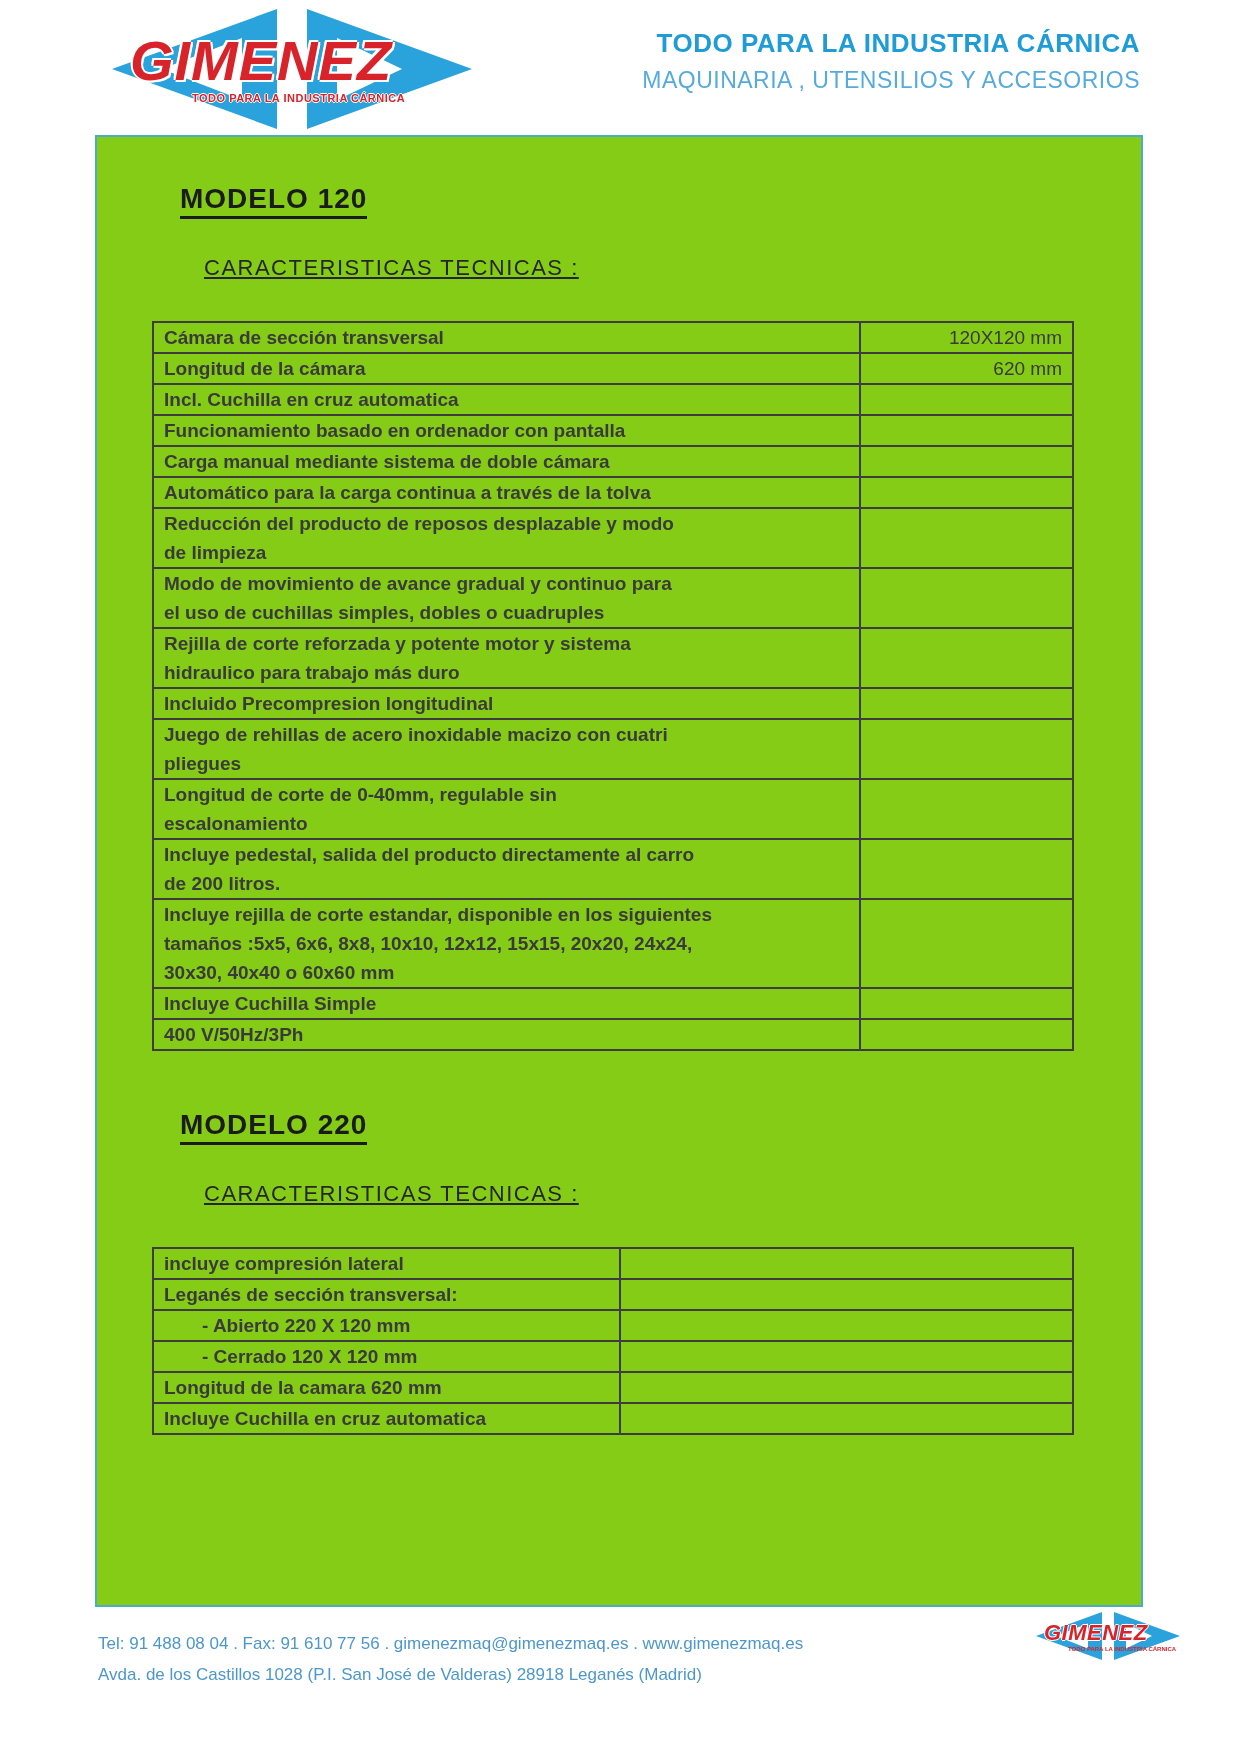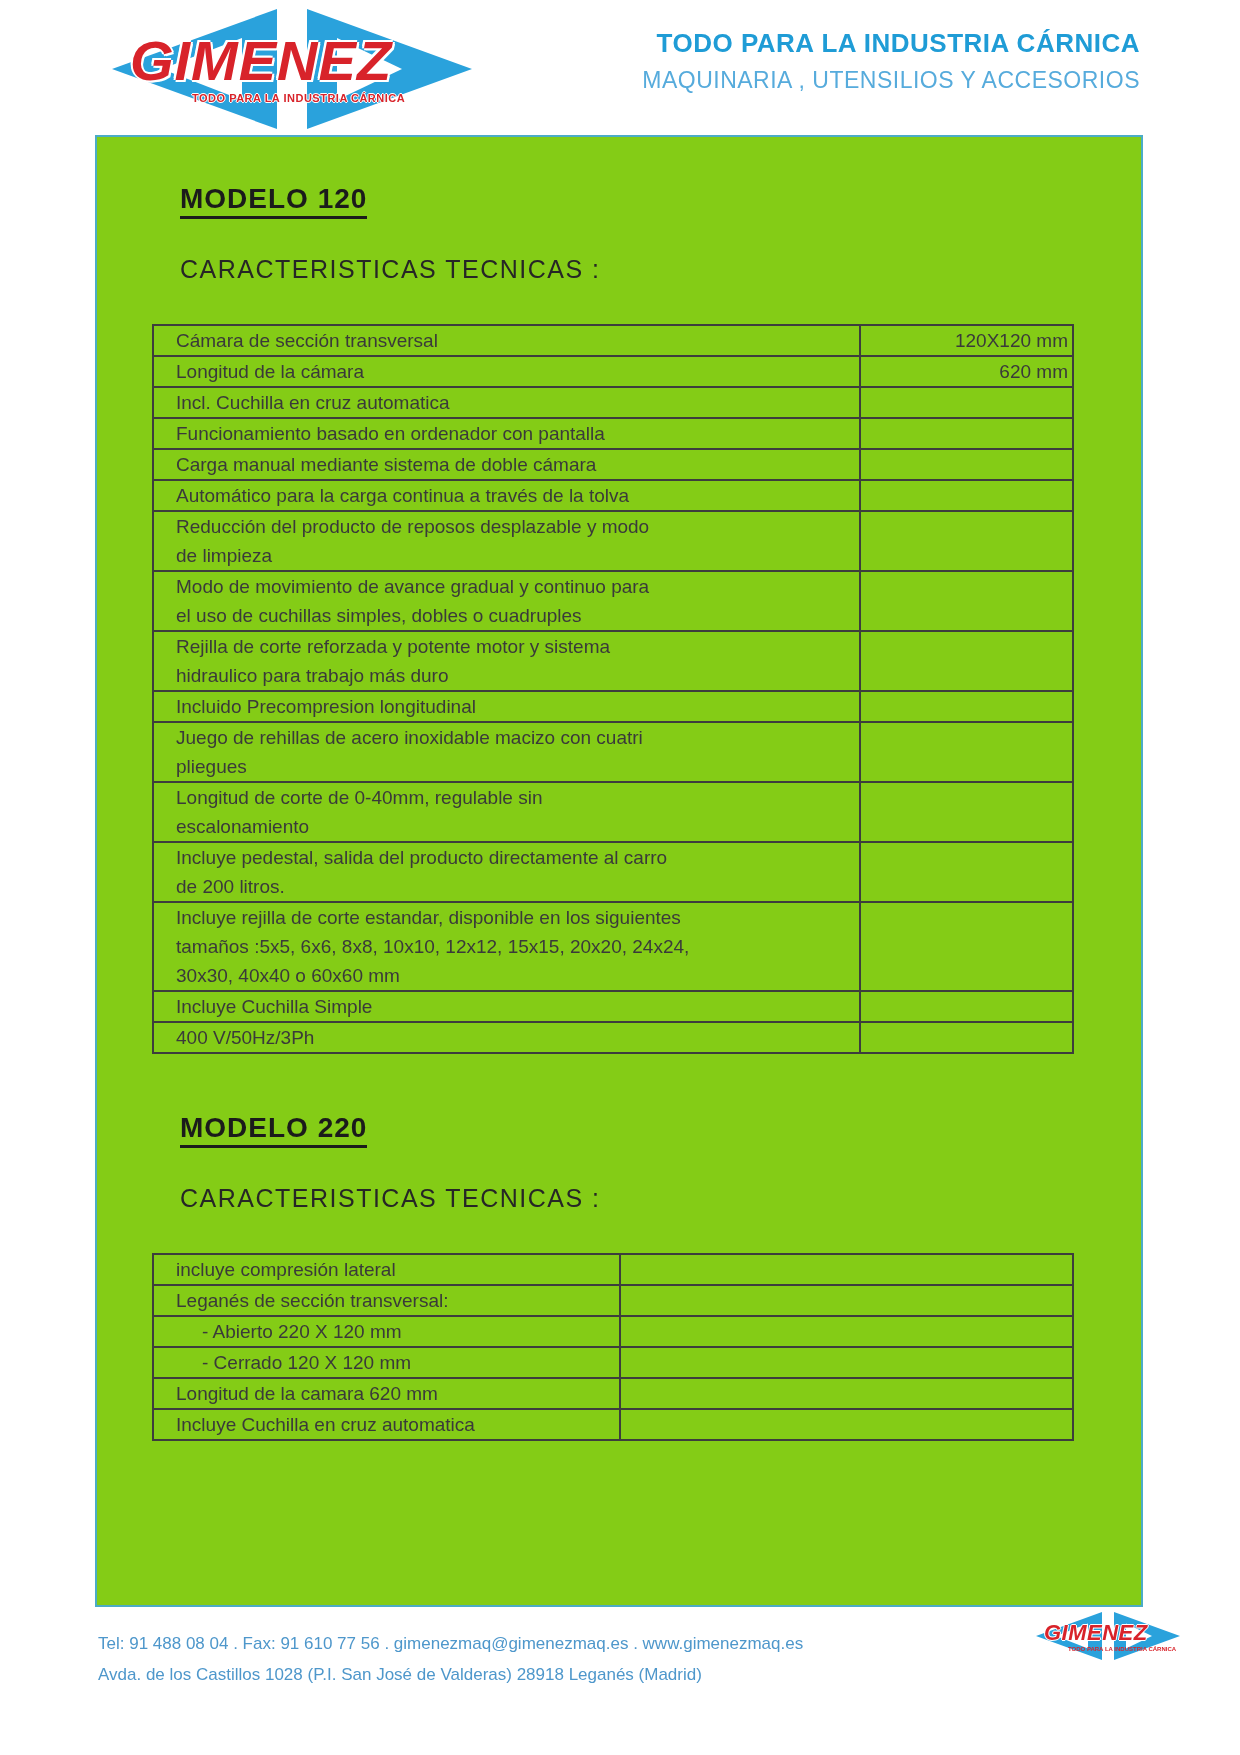--- a/index.html
+++ b/index.html
@@ -20,28 +20,28 @@
   .head-title { font-size:26px; font-weight:bold; color:#1f9cd6; letter-spacing:0.5px; }
   .head-sub { font-size:23px; color:#56abdc; margin-top:8px; letter-spacing:0.5px; }
 
   
   .frame { position:absolute; left:95px; top:135px; width:1048px; height:1472px;
     border:2px solid #4bacc6; background:#84cc16; }
 
   .model-heading { margin:46px 0 0 83px; font-size:28px; font-weight:bold; color:#1b1b1b;
     letter-spacing:1px; }
   .model-heading span { border-bottom:3px solid #1b1b1b; padding-bottom:2px; }
-  .tech-heading { margin:40px 0 0 83px; font-size:25px; color:#262626; letter-spacing:1.5px; }
+  .tech-heading { margin:40px 0 0 107px; font-size:22px; color:#262626; letter-spacing:1.5px;text-decoration:underline; }
 
   table.spec { border-collapse:collapse; margin:40px 0 0 55px; width:920px;
     table-layout:fixed; }
   table.spec td { border:2px solid #3d3d3d; font-size:19px; line-height:29px;
     color:#3a3a3a; vertical-align:top; }
-  td.lbl { padding:0 22px; white-space:pre-line; }
-  td.val { text-align:right; padding:0 4px; }
+  td.lbl { padding:0 10px; white-space:pre-line;font-weight:bold; }
+  td.val { text-align:right; padding:0 10px; }
   .t1 .lbl { width:707px; } .t1 .val { width:213px; }
   .t2 .lbl { width:467px; } .t2 .val { width:453px; }
   td.lbl.indent { padding-left:48px; }
   .model-heading.second { margin-top:58px; }
 
   
   .footer-text { position:absolute; left:98px; top:1628px; font-size:17px; color:#4e97cb;
     line-height:31px; }
   .footer-logo { position:absolute; left:1028px; top:1608px; width:170px; height:70px; }
   .footer-logo svg { position:absolute; top:0; left:0; }

